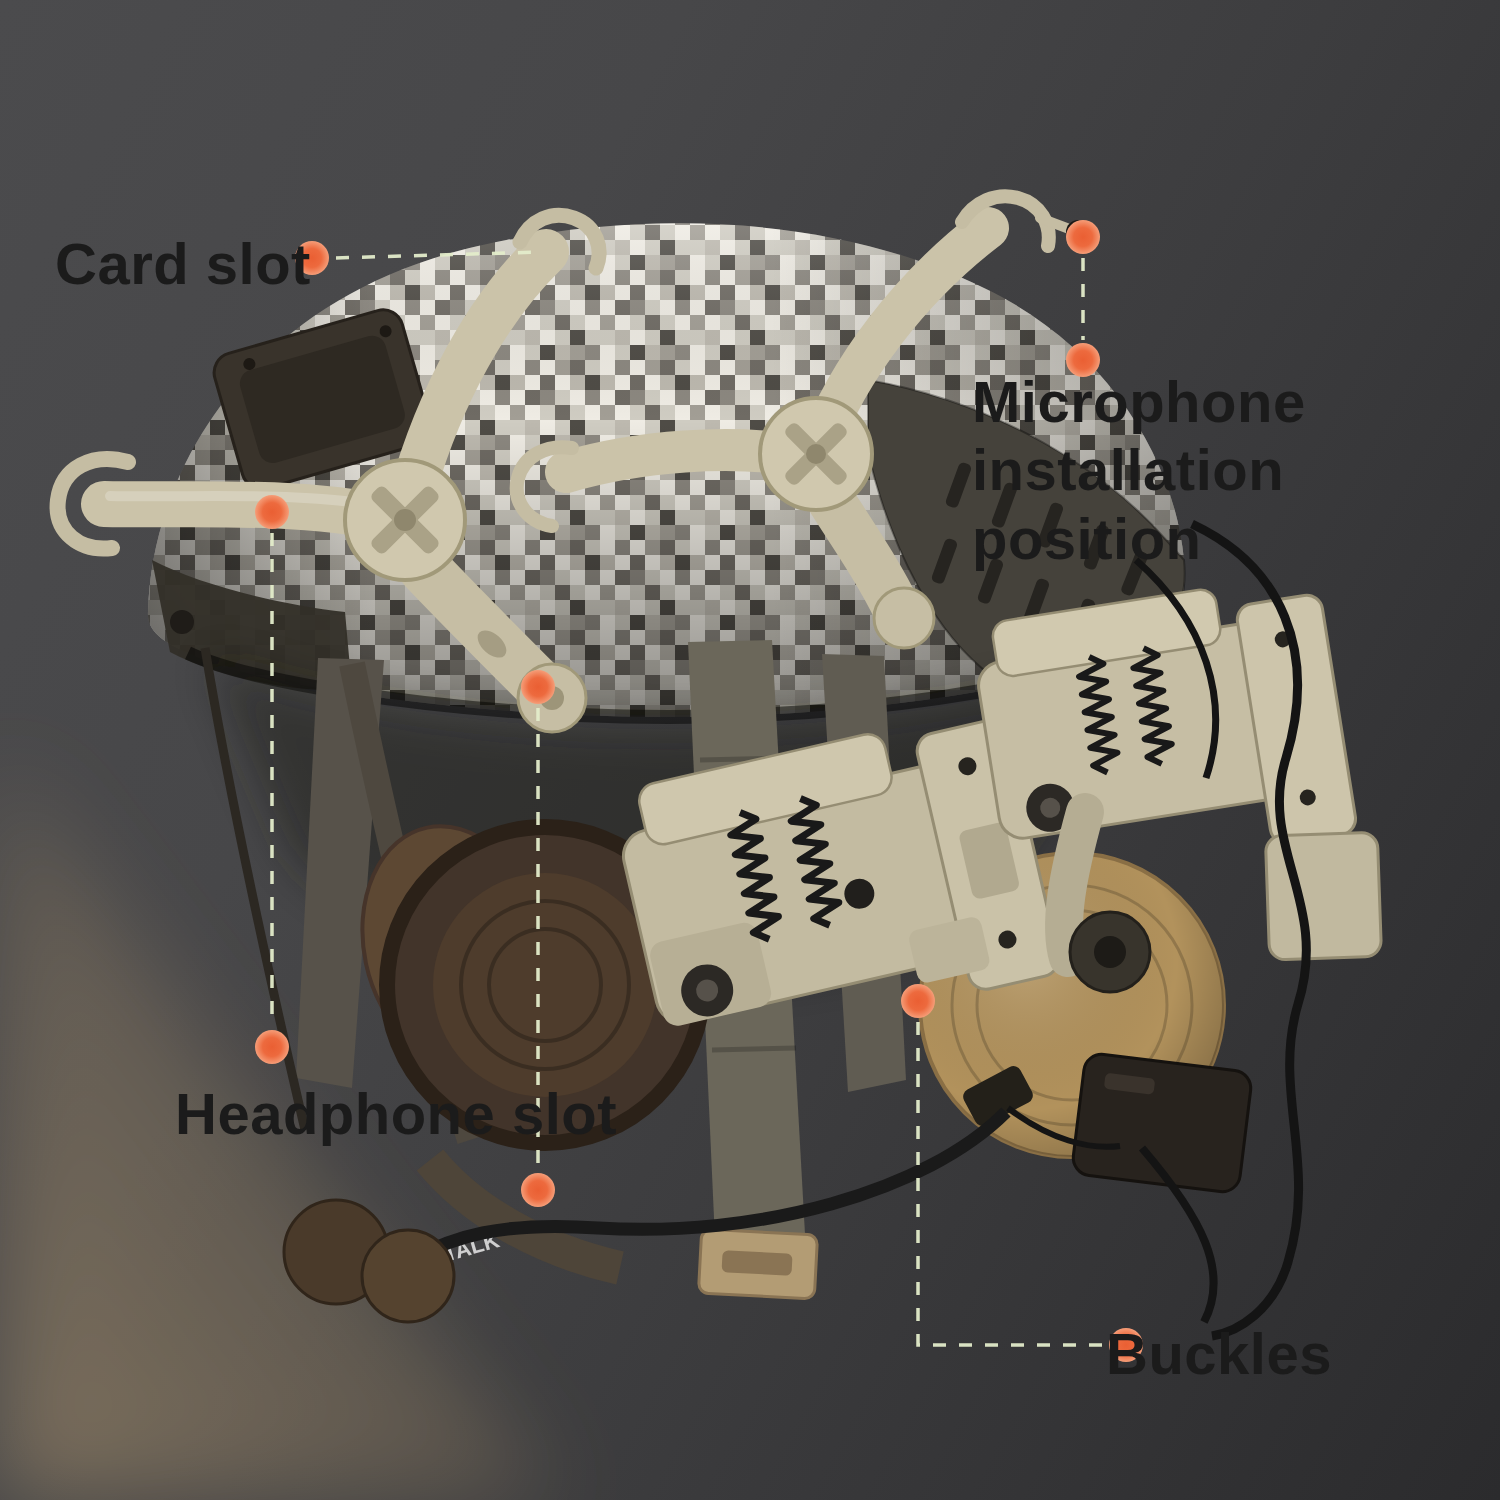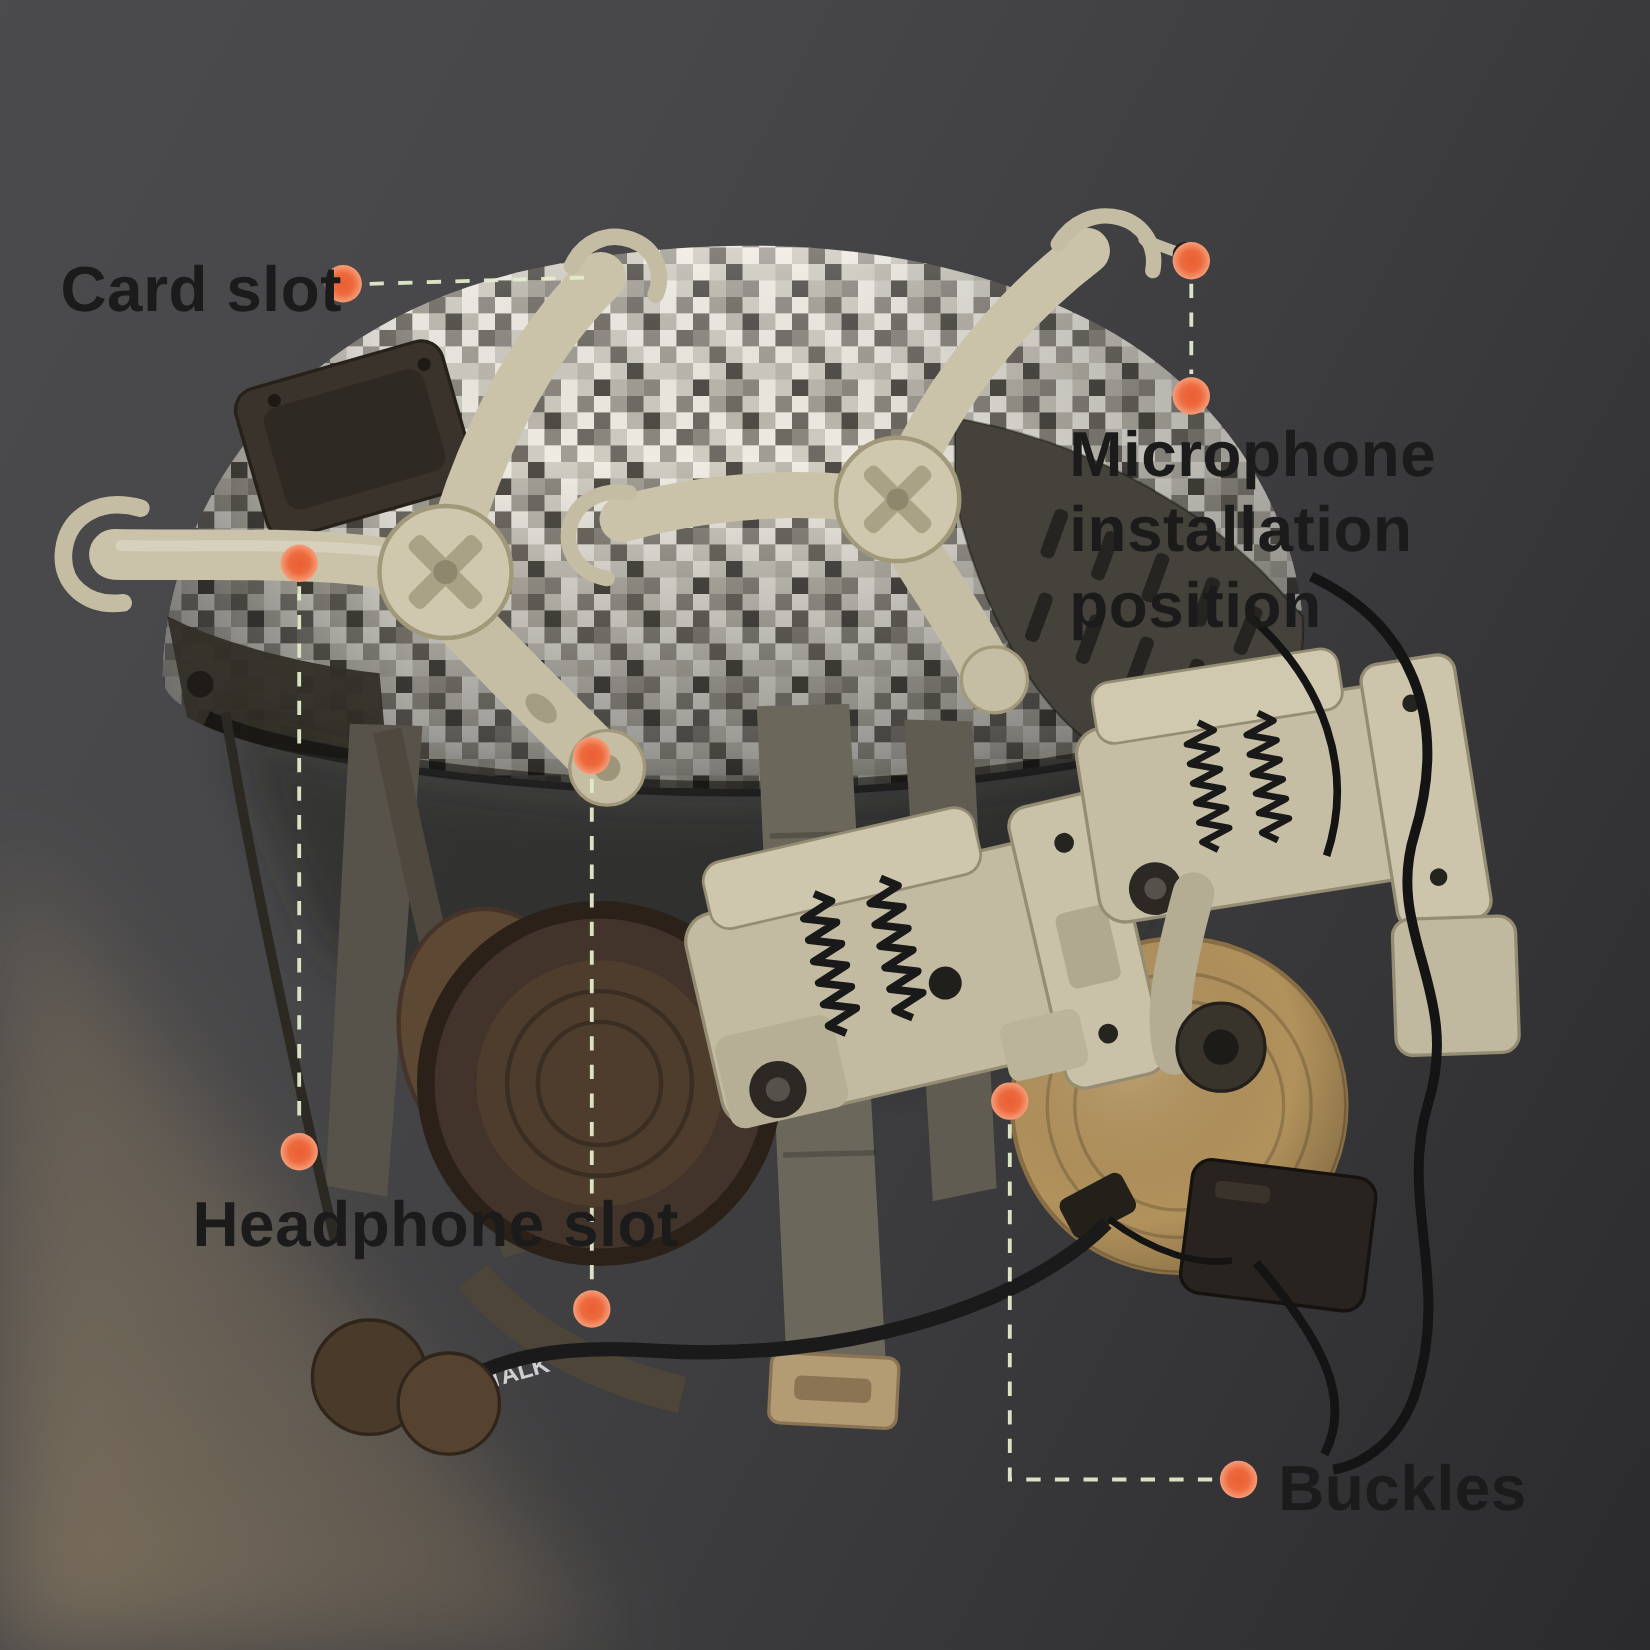--- a/index.html
+++ b/index.html
@@ -263,19 +263,19 @@
       <circle cx="272" cy="1047" r="17"></circle>
       <circle cx="538" cy="687" r="17"></circle>
       <circle cx="538" cy="1190" r="17"></circle>
       <circle cx="918" cy="1001" r="17"></circle>
       <circle cx="1126" cy="1345" r="17"></circle>
     </g>
   </svg>
 
   <div class="label" style="left:55px;top:230px;">Card slot</div>
 
-  <div class="label wrap" style="left:972px;top:380px;width:500px;">Microphone installation position</div>
+  <div class="label wrap" style="left:972px;top:368px;width:500px;">Microphone installation position</div>
 
   <div class="label" style="left:135px;top:1080px;margin-left:40px;">Headphone slot</div>
 
 
-  <div class="label" style="left:1162px;top:1320px;">Buckles</div>
+  <div class="label" style="left:1106px;top:1320px;">Buckles</div>
 </div>
 
 </body></html>

